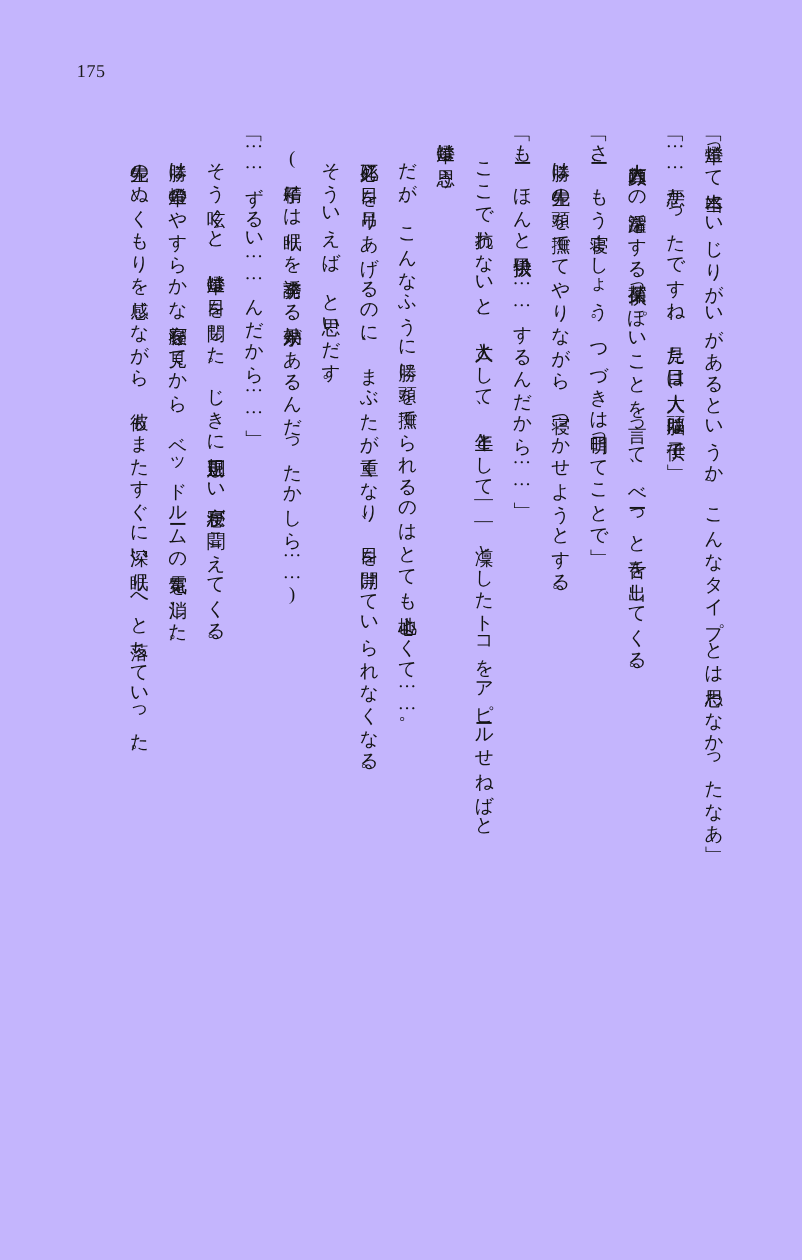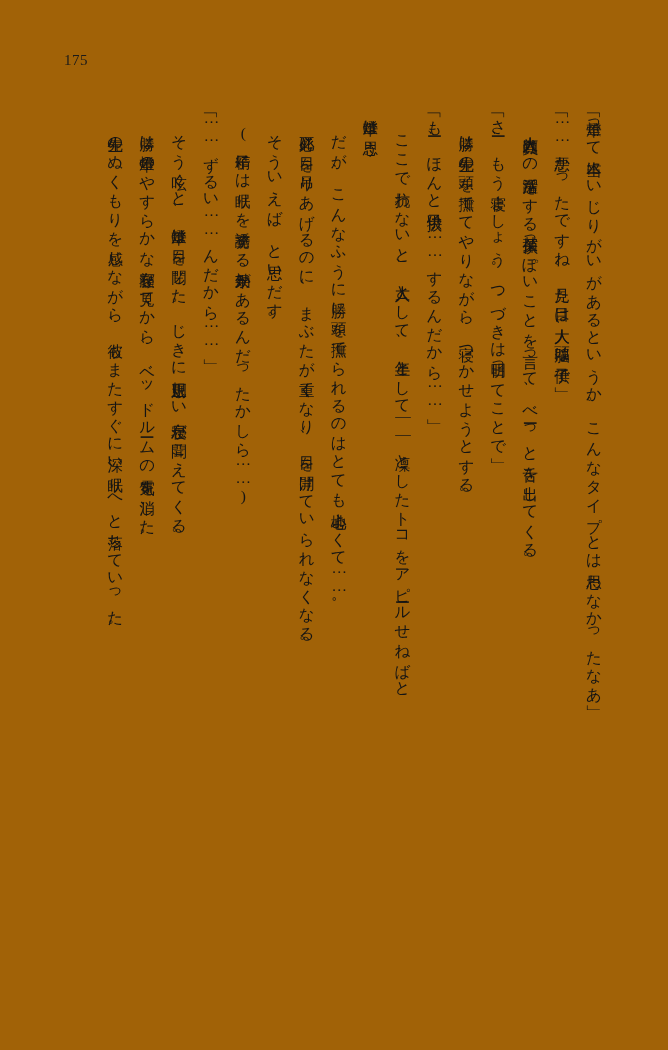--- a/index.html
+++ b/index.html
@@ -11,21 +11,21 @@
     width: 668px;
     height: 1050px;
     overflow: hidden;
     font-family: "Liberation Serif", "DejaVu Serif", serif;
     color: #111111;
   }
   .page {
     position: relative;
     width: 668px;
     height: 1050px;
-    background: #a16207;
+    background: #c4b5fd;
   }
   .page-number {
     position: absolute;
     top: 52px;
     left: 64px;
     font-size: 15px;
     letter-spacing: 0.5px;
     color: #1a1a1a;
     font-family: "Liberation Serif", "DejaVu Serif", serif;
   }

